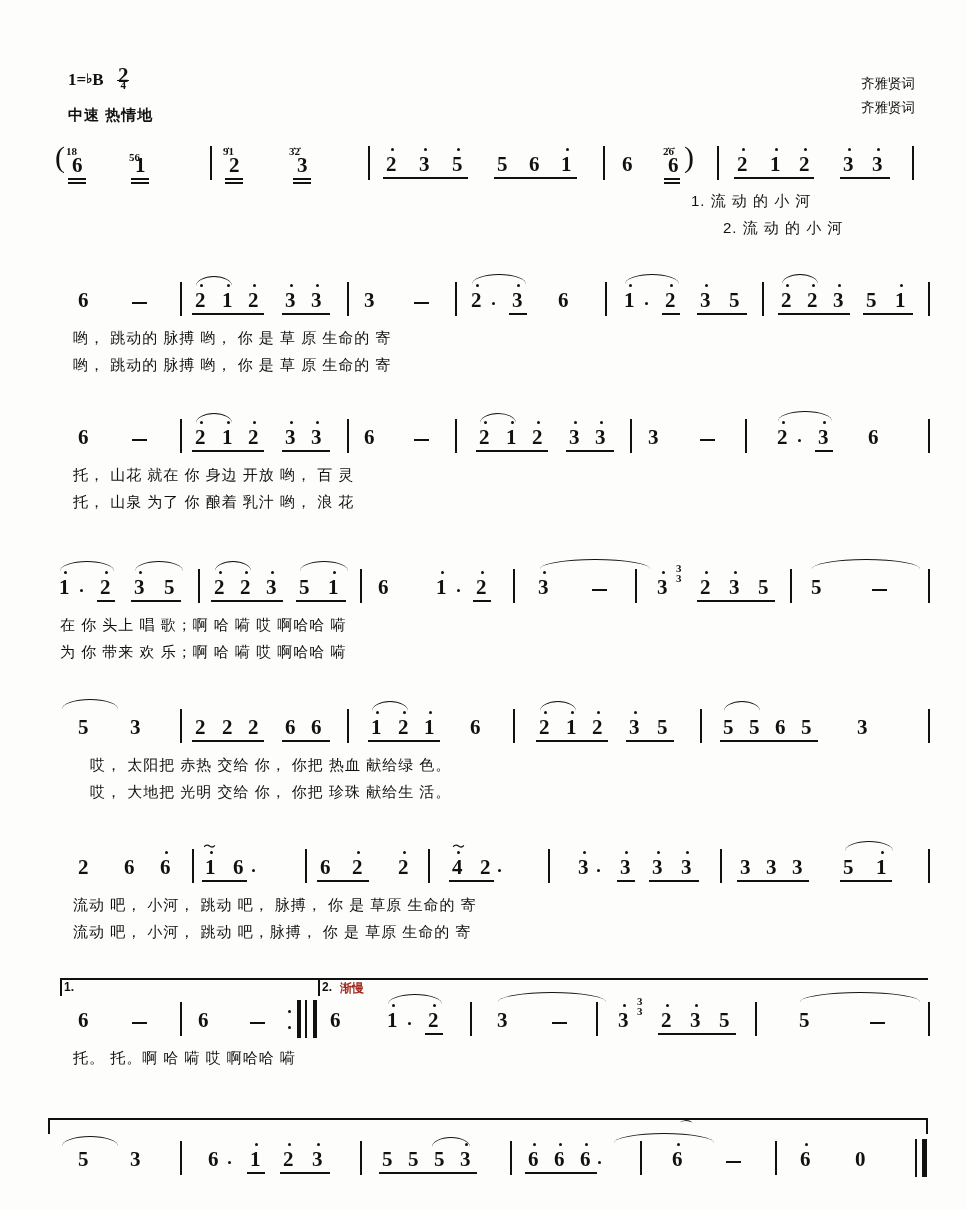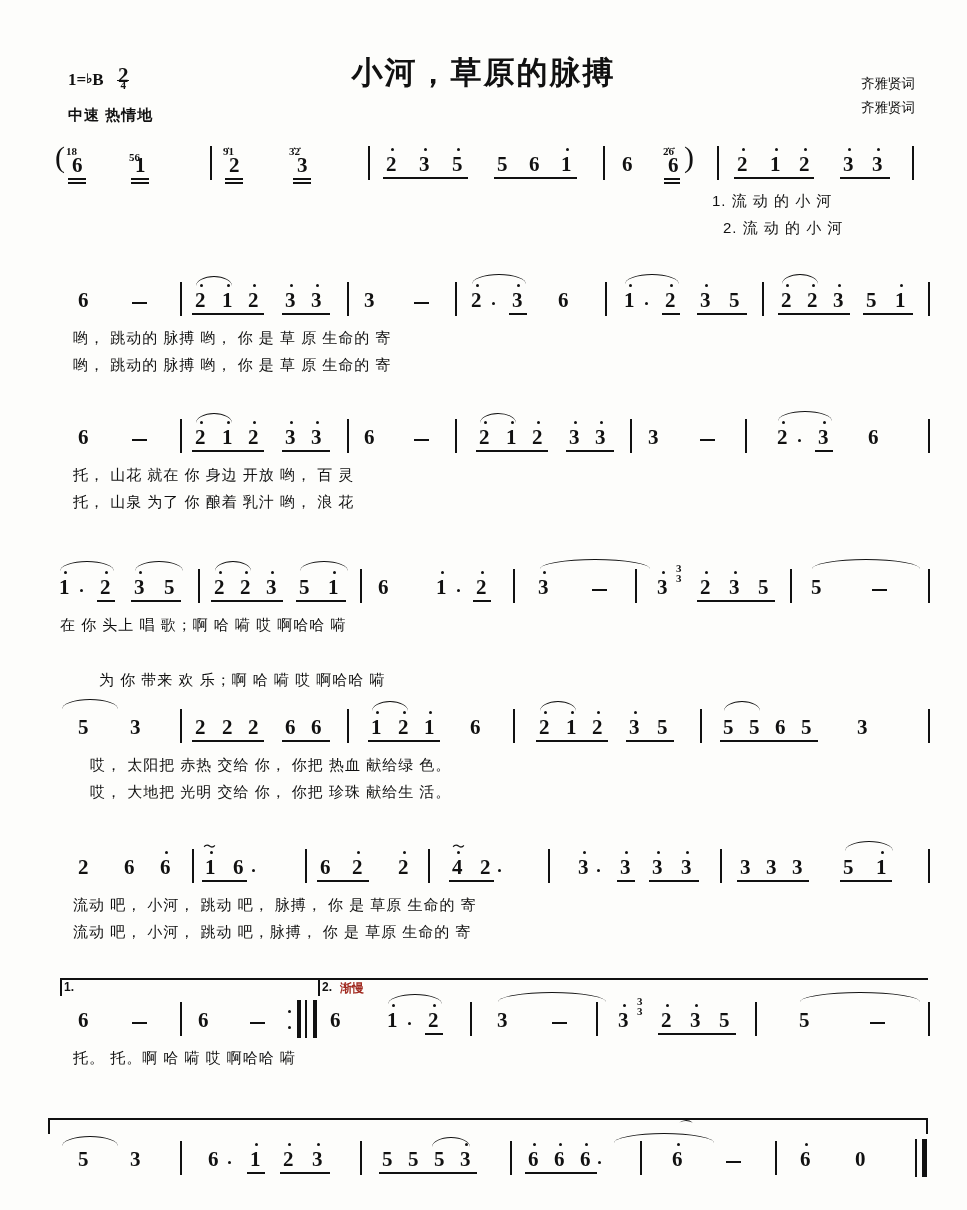--- a/index.html
+++ b/index.html
@@ -60,21 +60,20 @@
   .acc{position:absolute;font-size:11px;font-weight:bold;line-height:10px;text-align:center;}
   .trill{position:absolute;font-size:13px;letter-spacing:-1px;}
   .fermata{position:absolute;font-size:16px;}
   .thickbar{position:absolute;background:#111;}
 </style>
 </head>
 <body>
 
 <div class="sheet">
 
-  <div class="title">小河，草原的脉搏</div>
 
   <div class="key-sig">
     <span>1=</span><span class="flat">♭</span><span>B</span>
     <span class="meter">
       <b class="num">2</b>
       <b>4</b>
     </span>
   </div>
 
   <div class="tempo">中速  热情地</div>
@@ -144,21 +143,21 @@
     <div class="dotabove" style="left:804px;top:148px;"></div>
     <div class="und" style="left:734px;top:177px;width:80px;"></div>
 
     <div class="g num" style="left:843px;top:152px;">3</div>
     <div class="dotabove" style="left:848px;top:148px;"></div>
     <div class="g num" style="left:872px;top:152px;">3</div>
     <div class="dotabove" style="left:877px;top:148px;"></div>
     <div class="und" style="left:840px;top:177px;width:50px;"></div>
     <div class="bar" style="left:912px;top:146px;height:34px;"></div>
 
-    <div class="lyr" style="left:712px;top:192px;">1. 流 动 的  小 河</div>
+    <div class="lyr" style="left:691px;top:192px;">1. 流 动 的  小 河</div>
     <div class="lyr" style="left:723px;top:219px;">2. 流 动 的  小 河</div>
   </div>
 
   <div>
     <div class="g num" style="left:78px;top:288px;">6</div>
     <div class="dash" style="left:132px;top:302px;"></div>
     <div class="bar" style="left:180px;top:282px;height:34px;"></div>
 
     <div class="slur" style="left:196px;top:276px;width:36px;"></div>
     <div class="g num" style="left:195px;top:288px;">2</div>
@@ -333,21 +332,21 @@
     <div class="g num" style="left:758px;top:575px;">5</div>
     <div class="und" style="left:697px;top:600px;width:78px;"></div>
     <div class="bar" style="left:790px;top:569px;height:34px;"></div>
 
     <div class="slur" style="left:812px;top:559px;width:108px;"></div>
     <div class="g num" style="left:811px;top:575px;">5</div>
     <div class="dash" style="left:872px;top:589px;"></div>
     <div class="bar" style="left:928px;top:569px;height:34px;"></div>
 
     <div class="lyr" style="left:60px;top:616px;">在   你    头上  唱   歌；啊 哈  嗬     哎 啊哈哈   嗬</div>
-    <div class="lyr" style="left:60px;top:671px;margin-left:39px;">为   你    带来  欢   乐；啊 哈  嗬     哎 啊哈哈   嗬</div>
+    <div class="lyr" style="left:60px;top:643px;">为   你    带来  欢   乐；啊 哈  嗬     哎 啊哈哈   嗬</div>
   </div>
 
   <div>
     <div class="slur" style="left:62px;top:699px;width:56px;"></div>
     <div class="g num" style="left:78px;top:715px;">5</div>
     <div class="g num" style="left:130px;top:715px;">3</div>
     <div class="bar" style="left:180px;top:709px;height:34px;"></div>
 
     <div class="g num" style="left:195px;top:715px;">2</div>
     <div class="g num" style="left:222px;top:715px;">2</div>

